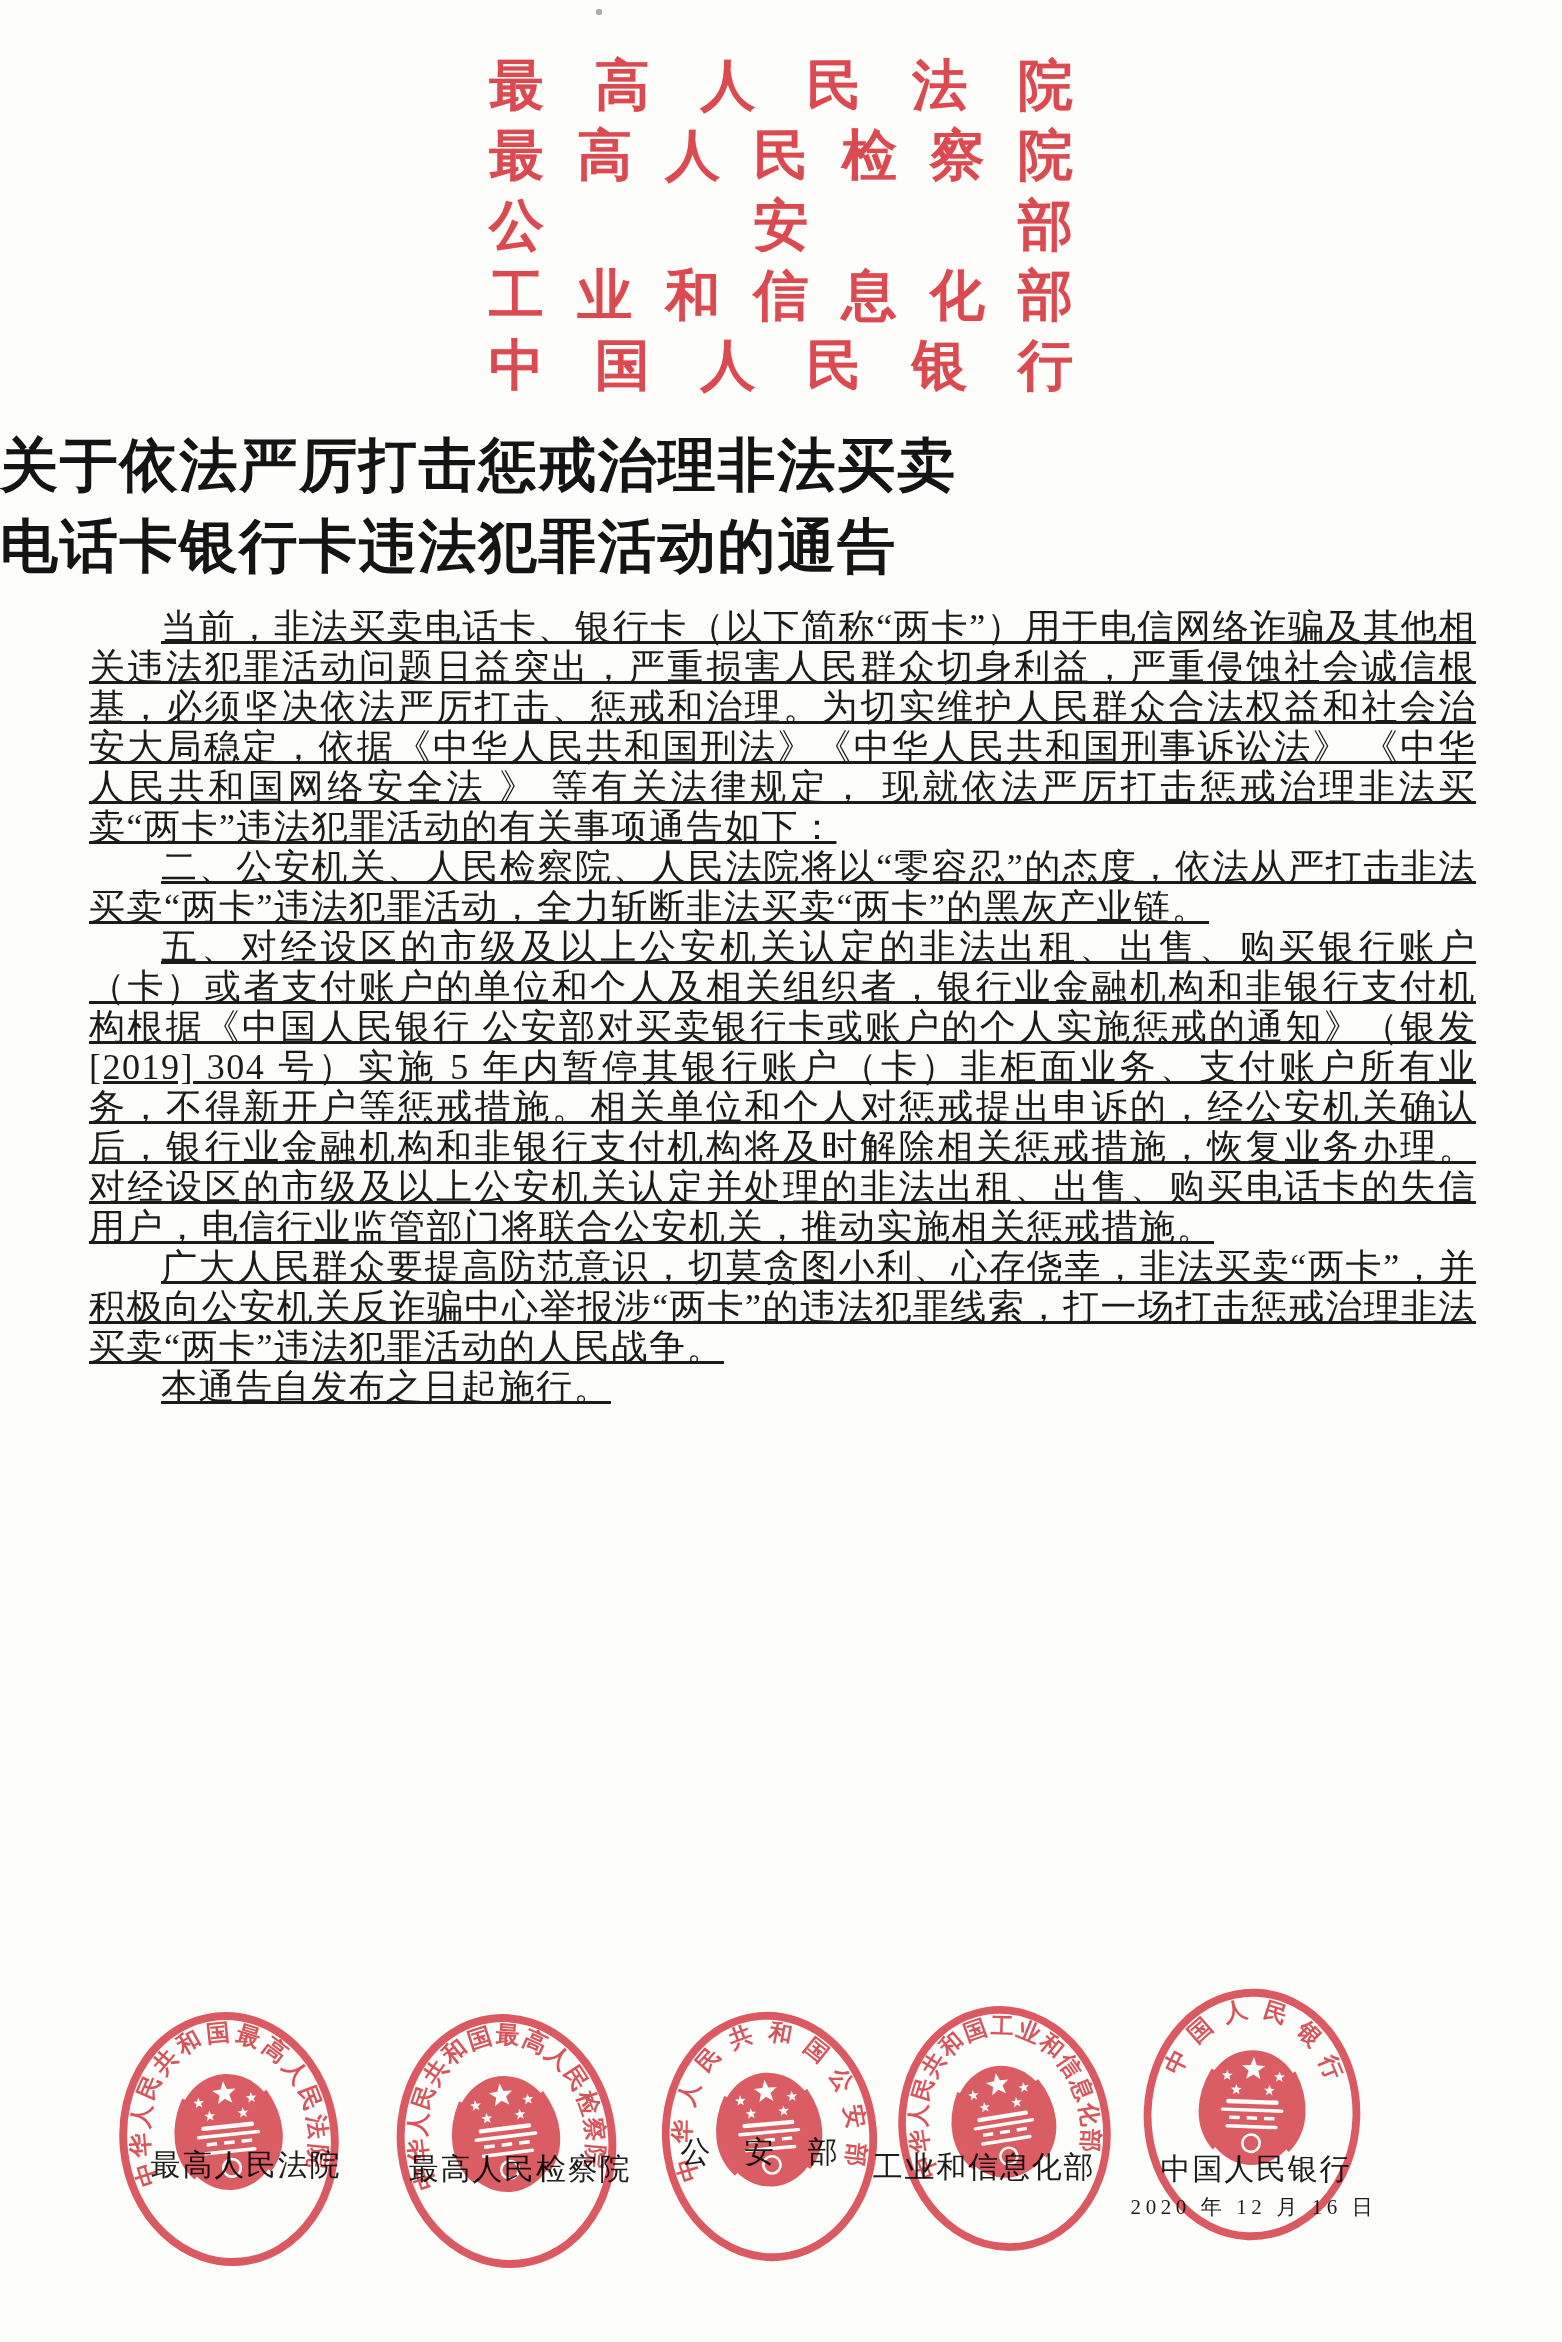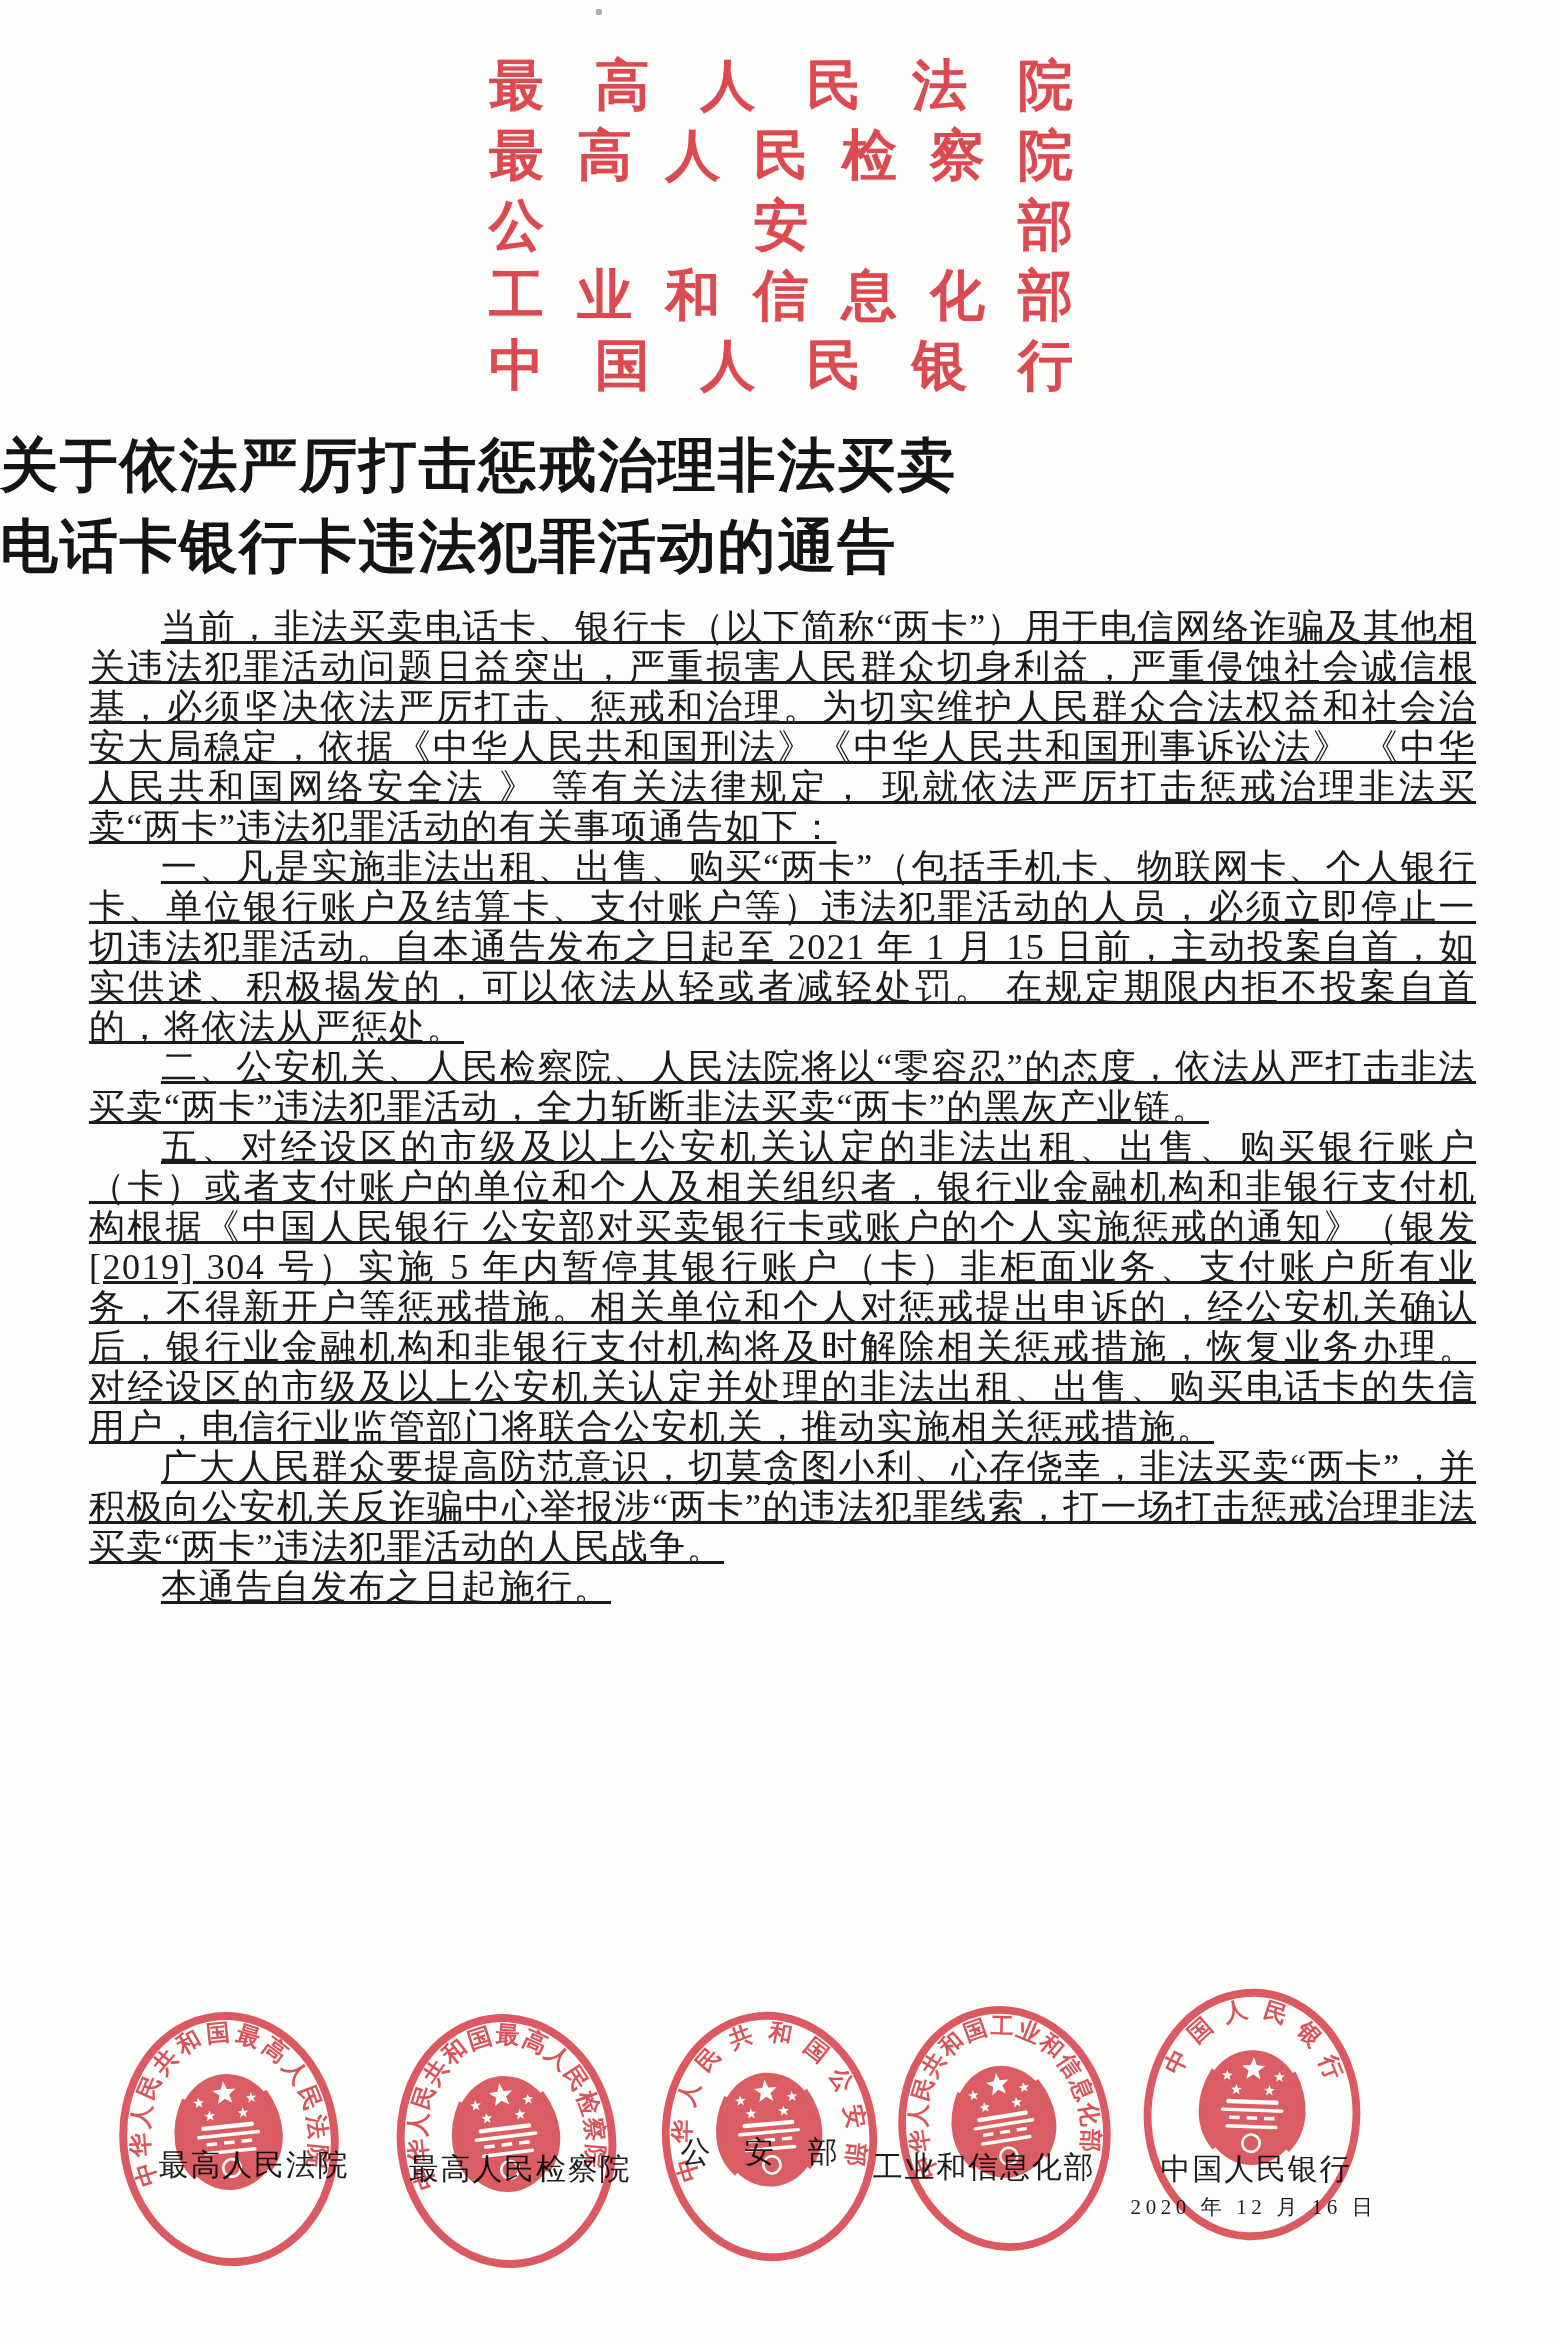--- a/index.html
+++ b/index.html
@@ -108,30 +108,29 @@
       </div>
     </header>
 
   <h1 class="notice-title">
     <div>关于依法严厉打击惩戒治理非法买卖</div>
     <div>电话卡银行卡违法犯罪活动的通告</div>
   </h1>
 
   <main class="notice-body">
       <p>当前，非法买卖电话卡、银行卡（以下简称“两卡”）用于电信网络诈骗及其他相关违法犯罪活动问题日益突出，严重损害人民群众切身利益，严重侵蚀社会诚信根基，必须坚决依法严厉打击、惩戒和治理。为切实维护人民群众合法权益和社会治安大局稳定，依据《中华人民共和国刑法》《中华人民共和国刑事诉讼法》 《中华人民共和国网络安全法 》 等有关法律规定， 现就依法严厉打击惩戒治理非法买卖“两卡”违法犯罪活动的有关事项通告如下：</p>
-      <p>一、凡是实施非法出租、出售、购买“两卡”（包括手机卡、物联网卡、个人银行卡、单位银行账户及结算卡、支付账户等）违法犯罪活动的人员，必须立即停止一切违法犯罪活动。自本通告发布之日起至 2021 年 1 月 15 日前，主动投案自首，如实供述、积极揭发的，可以依法从轻或者减轻处罚。 在规定期限内拒不投案自首的，将依法从严惩处。</p>
       <p>二、公安机关、人民检察院、人民法院将以“零容忍”的态度，依法从严打击非法买卖“两卡”违法犯罪活动，全力斩断非法买卖“两卡”的黑灰产业链。</p>
       <p>五、对经设区的市级及以上公安机关认定的非法出租、出售、购买银行账户（卡）或者支付账户的单位和个人及相关组织者，银行业金融机构和非银行支付机构根据《中国人民银行 公安部对买卖银行卡或账户的个人实施惩戒的通知》（银发[2019] 304 号）实施 5 年内暂停其银行账户（卡）非柜面业务、支付账户所有业务，不得新开户等惩戒措施。相关单位和个人对惩戒提出申诉的，经公安机关确认后，银行业金融机构和非银行支付机构将及时解除相关惩戒措施，恢复业务办理。对经设区的市级及以上公安机关认定并处理的非法出租、出售、购买电话卡的失信用户，电信行业监管部门将联合公安机关，推动实施相关惩戒措施。</p>
       <p>广大人民群众要提高防范意识，切莫贪图小利、心存侥幸，非法买卖“两卡”，并积极向公安机关反诈骗中心举报涉“两卡”的违法犯罪线索，打一场打击惩戒治理非法买卖“两卡”违法犯罪活动的人民战争。</p>
       <p>本通告自发布之日起施行。</p>
     </main>
 
   <div class="stamps">
     <div class="date-line" style="left:1254px;top:2193px;">2020 年 12 月 16 日</div>
-  <div class="sign-label" style="left: 254px; top: 2145px;">最高人民法院</div>
+  <div class="sign-label" style="left: 246px; top: 2145px;">最高人民法院</div>
       <div class="seal" style="left: 107px; top: 2007px; width: 244px; height: 264px; transform: rotate(-6deg);">
         <svg viewBox="0 0 260 300" xmlns="http://www.w3.org/2000/svg">
           <defs>
             <path id="arc0" d="M 46.6 197.4 A 92 112 0 1 1 213.4 197.4" fill="none"></path>
           </defs>
           <ellipse cx="130" cy="150" rx="120" ry="140" fill="none" stroke="#d8474f" stroke-width="9" opacity="0.96"></ellipse>
           <text font-size="27" font-weight="bold" fill="#d8474f" font-family="Liberation Serif, DejaVu Serif, serif"><textPath href="#arc0" startOffset="50%" text-anchor="middle" textLength="404" lengthAdjust="spacing">中华人民共和国最高人民法院</textPath></text>
           <g opacity="0.94">
             <ellipse cx="130" cy="142" rx="58" ry="66" fill="#d8474f"></ellipse>
             <path d="M84,100 C66,132 66,166 88,190" stroke="#d8474f" stroke-width="5" fill="none"></path>

